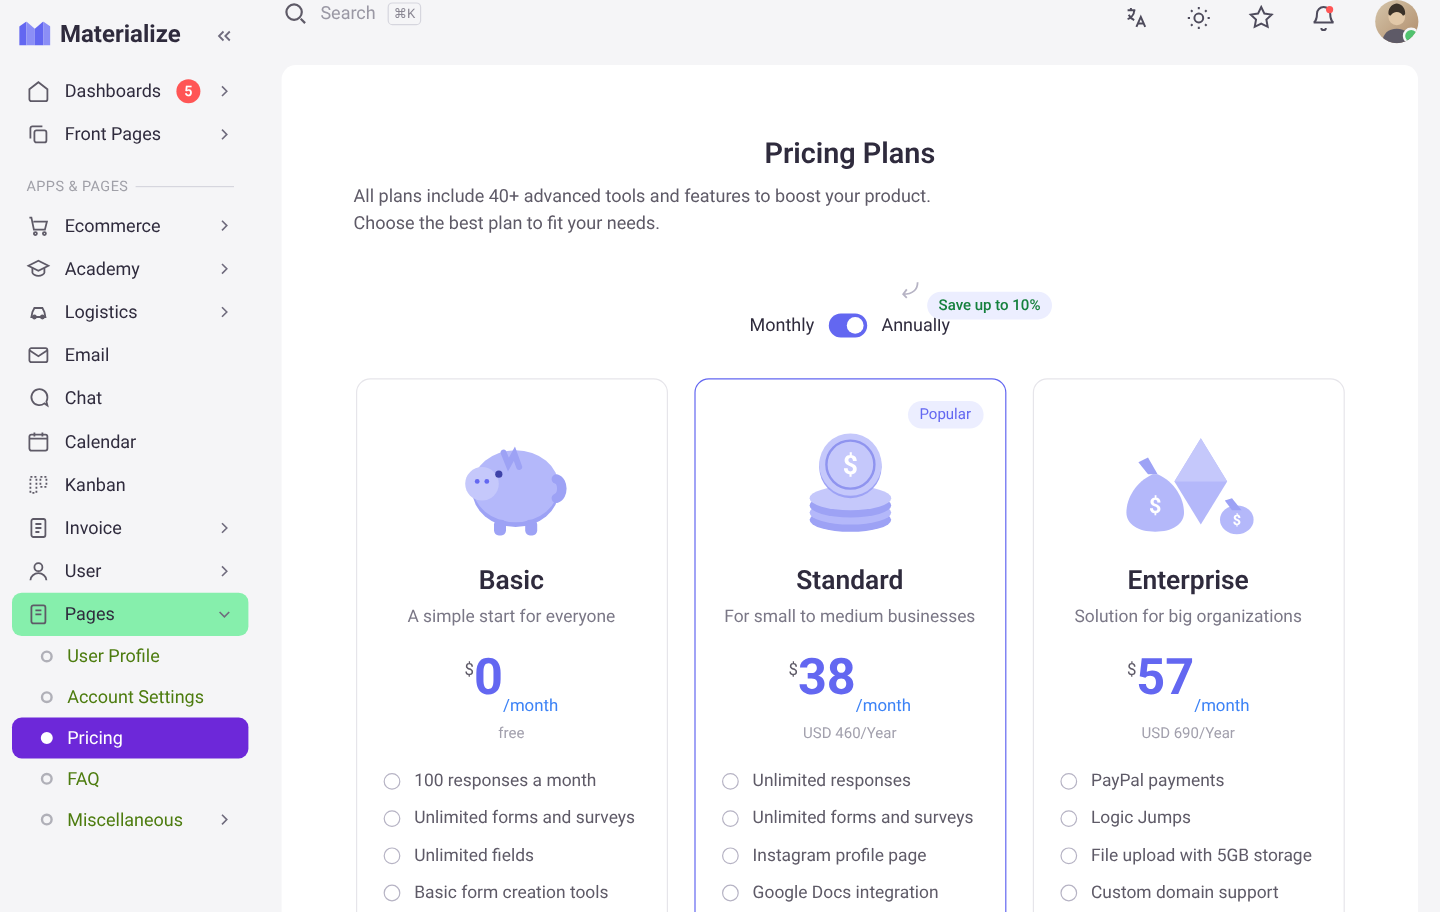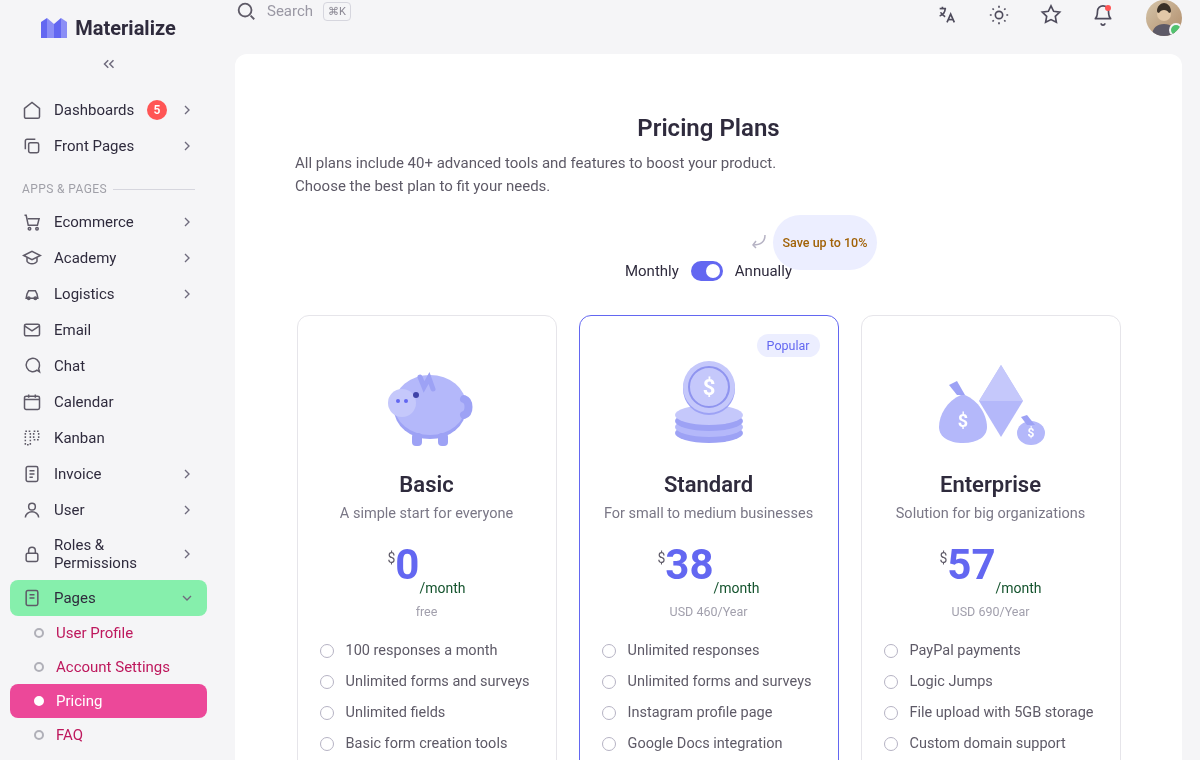--- a/index.html
+++ b/index.html
@@ -5,37 +5,37 @@
 * { box-sizing: border-box; margin: 0; padding: 0; }
 body { font-family: -apple-system, BlinkMacSystemFont, "Segoe UI", Roboto, sans-serif; background: #f5f5f7; color: #2f2b3d; width:1200px; height:760px; overflow:hidden; }
 svg { display:block; }
 
 
 .app { display:flex; width:100%; height:100%; }
 .sidebar { width:217px; background:#f5f5f7; padding:12px 10px; overflow-y:auto; flex-shrink:0; }
 .main { flex:1; display:flex; flex-direction:column; }
 
 
-.side-head { display:flex; align-items:center; gap:10px; padding:4px 6px 14px;flex-direction:column; }
+.side-head { display:flex; align-items:flex-start; gap:10px; padding:4px 6px 14px; }
 .brand { display:flex; align-items:center; gap:8px; flex:1; }
 .brand-name { font-size:20px; font-weight:700; color:#2f2b3d; }
 .collapse-btn { width:28px; height:28px; display:flex; align-items:center; justify-content:center; color:#6f6b7d; cursor:pointer; }
 
 
 .nav-item { display:flex; align-items:center; gap:12px; padding:8px 12px; border-radius:8px; cursor:pointer; color:#2f2b3d; font-size:15px; }
 .nav-item .ico { width:20px; height:20px; display:flex; align-items:center; justify-content:center; color:#5e5a67; }
 .nav-item .lbl { flex:1; }
 .nav-item .chev { color:#6f6b7d; }
 .nav-item .badge { background:#ff5555; color:#fff; font-size:12px; font-weight:600; width:20px; height:20px; border-radius:10px; display:flex; align-items:center; justify-content:center; }
 .nav-item.active-group { background:#86efac; }
 .section-label { display:flex; align-items:center; gap:0; color:#a0a0a8; font-size:12px; letter-spacing:.4px; padding:18px 12px 8px; }
 .section-label .line { height:1px; background:#d6d6de; flex:1; margin-left:6px; }
-.sub-item { display:flex; align-items:center; gap:12px; padding:8px 12px 8px 24px; border-radius:8px; cursor:pointer; color:#be185d; font-size:15px; }
+.sub-item { display:flex; align-items:center; gap:12px; padding:8px 12px 8px 24px; border-radius:8px; cursor:pointer; color:#4d7c0f; font-size:15px; }
 .sub-item .dot { width:10px; height:10px; border:2px solid #b0b0b8; border-radius:50%; }
-.sub-item.active { background:#ec4899; color:#fff; }
+.sub-item.active { background:#6d28d9; color:#fff; }
 .sub-item.active .dot { border-color:#fff; background:#fff; }
 .sub-item .chev { margin-left:auto; color:#6f6b7d; }
 
 
 .topbar { height:54px; display:flex; align-items:flex-start; padding:0 18px; gap:22px; }
 .search { display:flex; align-items:center; gap:10px; color:#9a98a4; cursor:pointer; }
 .search-placeholder { font-size:15px; }
 .kbd { border:1px solid #d6d6de; border-radius:4px; font-size:11px; padding:2px 4px; color:#8a8793; }
 .top-spacer { flex:1; }
 .top-ico { width:30px; height:30px; display:flex; align-items:center; justify-content:center; color:#4e4b5c; cursor:pointer; position:relative; }
@@ -43,41 +43,41 @@
 .avatar { width:36px; height:36px; border-radius:50%; background:linear-gradient(135deg,#d5c5aa,#b08c6a); position:relative; cursor:pointer; margin-left:6px; overflow:hidden; }
 .avatar::after { content:""; position:absolute; right:-1px; bottom:-1px; width:10px; height:10px; border-radius:50%; background:#51c26f; border:2px solid #f5f5f7; }
 .avatar svg { width:100%; height:100%; }
 
 
 .content { flex:1; overflow:auto; padding:0 18px 18px; }
 .page-card { background:#fff; border-radius:12px; padding:60px 60px 40px; min-height:100%; }
 .page-title { font-size:24px; font-weight:600; text-align:center; color:#2f2b3d; }
 .page-sub { color:#5e5a67; font-size:15px; margin-top:10px; line-height:1.5; }
 
-.save-tag { display:inline-block; background:#eceeff; color:#a16207; font-size:12.5px; font-weight:500; padding:20px 10px; border-radius:999px; }
+.save-tag { display:inline-block; background:#eceeff; color:#15803d; font-size:12.5px; font-weight:500; padding:4px 10px; border-radius:999px;margin-top:28px; }
 .save-wrap { position:relative; height:36px; text-align:center; margin-top:18px; }
 .save-wrap .arrow { position:absolute; left:50%; margin-left:42px; top:18px; color:#b6b3c4; }
 .save-wrap .tag-pos { position:absolute; left:50%; margin-left:64px; top:0; }
 
 .billing-toggle { display:flex; align-items:center; justify-content:center; gap:12px; margin-top:10px; font-size:15px; }
 .switch { width:32px; height:20px; background:#6367f1; border-radius:999px; position:relative; cursor:pointer; }
 .switch::after { content:""; position:absolute; width:14px; height:14px; background:#fff; border-radius:50%; top:3px; right:3px; }
 
 
 .plans { display:flex; gap:22px; margin-top:34px; justify-content:center; }
 .plan { flex:1; max-width:260px; border:1px solid #e6e5ea; border-radius:12px; padding:26px 22px; position:relative; }
 .plan.featured { border-color:#6367f1; }
 .plan-badge { position:absolute; top:18px; right:18px; background:#eceeff; color:#6367f1; font-size:12.5px; padding:4px 10px; border-radius:999px; }
 .plan-illus { width:100%; height:100px; display:flex; align-items:center; justify-content:center; margin-top:10px; }
 .plan-name { text-align:center; font-size:22px; font-weight:600; margin-top:20px; }
 .plan-tag { text-align:center; color:#7a7786; font-size:14.5px; margin-top:8px; }
 .price-row { display:flex; align-items:flex-start; justify-content:center; margin-top:22px; }
 .price-cur { font-size:14px; color:#5e5a67; margin-top:6px; }
 .price-amt { font-size:42px; font-weight:700; color:#6367f1; line-height:1; }
-.price-per { font-size:14px; color:#14532d; align-self:flex-end; margin-bottom:4px;margin-top:36px; }
+.price-per { font-size:14px; color:#3b82f6; align-self:flex-end; margin-bottom:4px;margin-top:36px; }
 .price-sub { text-align:center; color:#a2a0ad; font-size:12.5px; margin-top:4px; min-height:16px; }
 .plan-feats { margin-top:22px; display:flex; flex-direction:column; gap:14px; }
 .feat { display:flex; align-items:center; gap:12px; color:#5e5a67; font-size:14.5px; }
 .feat .bullet { width:14px; height:14px; border:1.6px solid #b6b3c4; border-radius:50%; flex-shrink:0; }
 </style>
 </head>
 <body>
 
 <div class="app">
 
@@ -230,34 +230,20 @@
           </span>
         </div>
         <div class="nav-item">
           <span class="ico">
             <svg width="20" height="20" viewBox="0 0 24 24" fill="none" stroke="currentColor" stroke-width="1.8">
               <circle cx="12" cy="8" r="4"></circle>
               <path d="M4 21c0-4 4-7 8-7s8 3 8 7"></path>
             </svg>
           </span>
           <span class="lbl">User</span>
-          <span class="chev">
-            <svg width="16" height="16" viewBox="0 0 24 24" fill="none" stroke="currentColor" stroke-width="2">
-              <path d="M9 18l6-6-6-6"></path>
-            </svg>
-          </span>
-        </div>
-        <div class="nav-item">
-          <span class="ico">
-            <svg width="20" height="20" viewBox="0 0 24 24" fill="none" stroke="currentColor" stroke-width="1.8">
-              <rect x="5" y="11" width="14" height="10" rx="2"></rect>
-              <path d="M8 11V8a4 4 0 1 1 8 0v3"></path>
-            </svg>
-          </span>
-          <span class="lbl">Roles &amp; Permissions</span>
           <span class="chev">
             <svg width="16" height="16" viewBox="0 0 24 24" fill="none" stroke="currentColor" stroke-width="2">
               <path d="M9 18l6-6-6-6"></path>
             </svg>
           </span>
         </div>
         <div class="nav-item active-group">
           <span class="ico">
             <svg width="20" height="20" viewBox="0 0 24 24" fill="none" stroke="currentColor" stroke-width="1.8">
               <rect x="5" y="3" width="14" height="18" rx="2"></rect>

